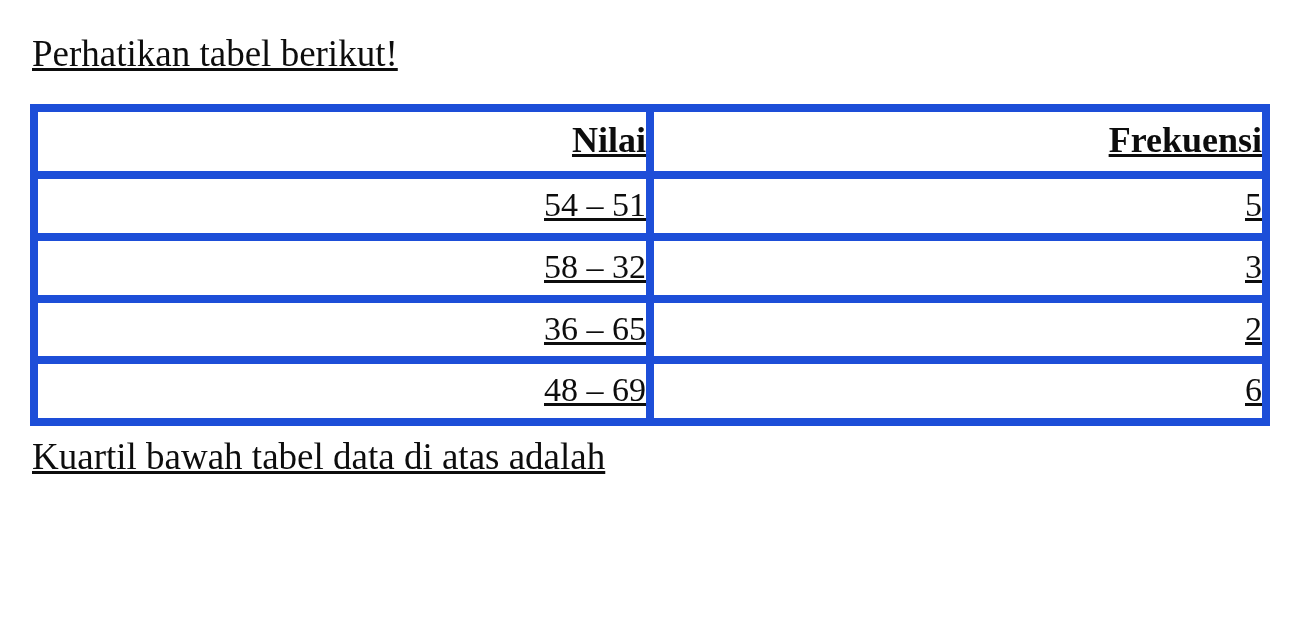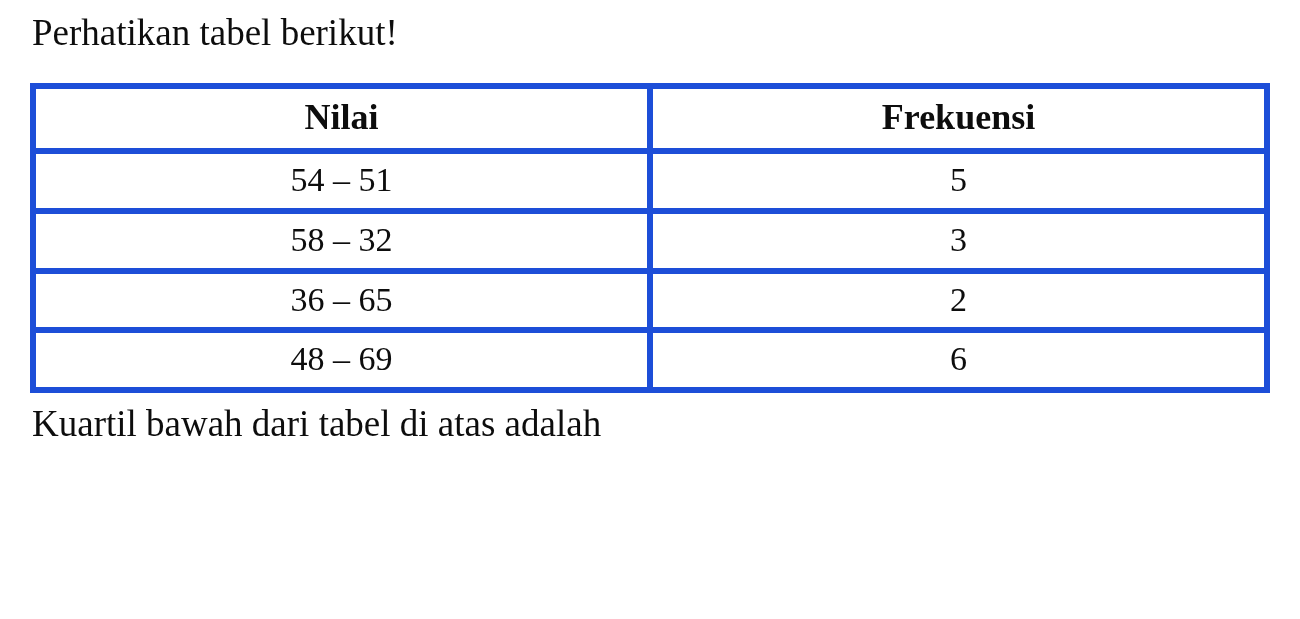--- a/index.html
+++ b/index.html
@@ -12,38 +12,39 @@
     height: 619px;
     font-family: "Liberation Serif", "DejaVu Serif", serif;
     color: #0d0d0d;
     overflow: hidden;
   }
   .page {
     position: relative;
     width: 1300px;
     height: 619px;
     box-sizing: border-box;
-    padding: 12px 30px 0 30px;
+    padding: 33px 30px 0 30px;
+    text-decoration: underline;
   }
   .intro-text {
     font-size: 37px;
     line-height: 1.15;
     margin: 0 0 28px 2px;
     white-space: nowrap;
   }
   table.freq-table {
     border-collapse: collapse;
     width: 1240px;
     table-layout: fixed;
     margin: 0 0 0 0;
   }
   table.freq-table td,
   table.freq-table th {
-    border: 6px solid #1d4ed8;
-    text-align: center;
+    border: 8px solid #1d4ed8;
+    text-align: right;
     font-weight: normal;
     font-size: 34px;
     padding: 8px 0 10px 0;
     line-height: 1.05;
   }
   table.freq-table thead th {
     font-weight: bold;
     font-size: 36px;
     padding: 10px 0 12px 0;
   }
@@ -87,15 +88,15 @@
         <td>36 – 65</td>
         <td>2</td>
       </tr>
       <tr>
         <td>48 – 69</td>
         <td>6</td>
       </tr>
     </tbody>
   </table>
 
-  <p class="outro-text">Kuartil bawah dari tabel di atas adalah</p>
+  <p class="outro-text">Kuartil bawah tabel data di atas adalah</p>
 
 </div>
 
 </body></html>

